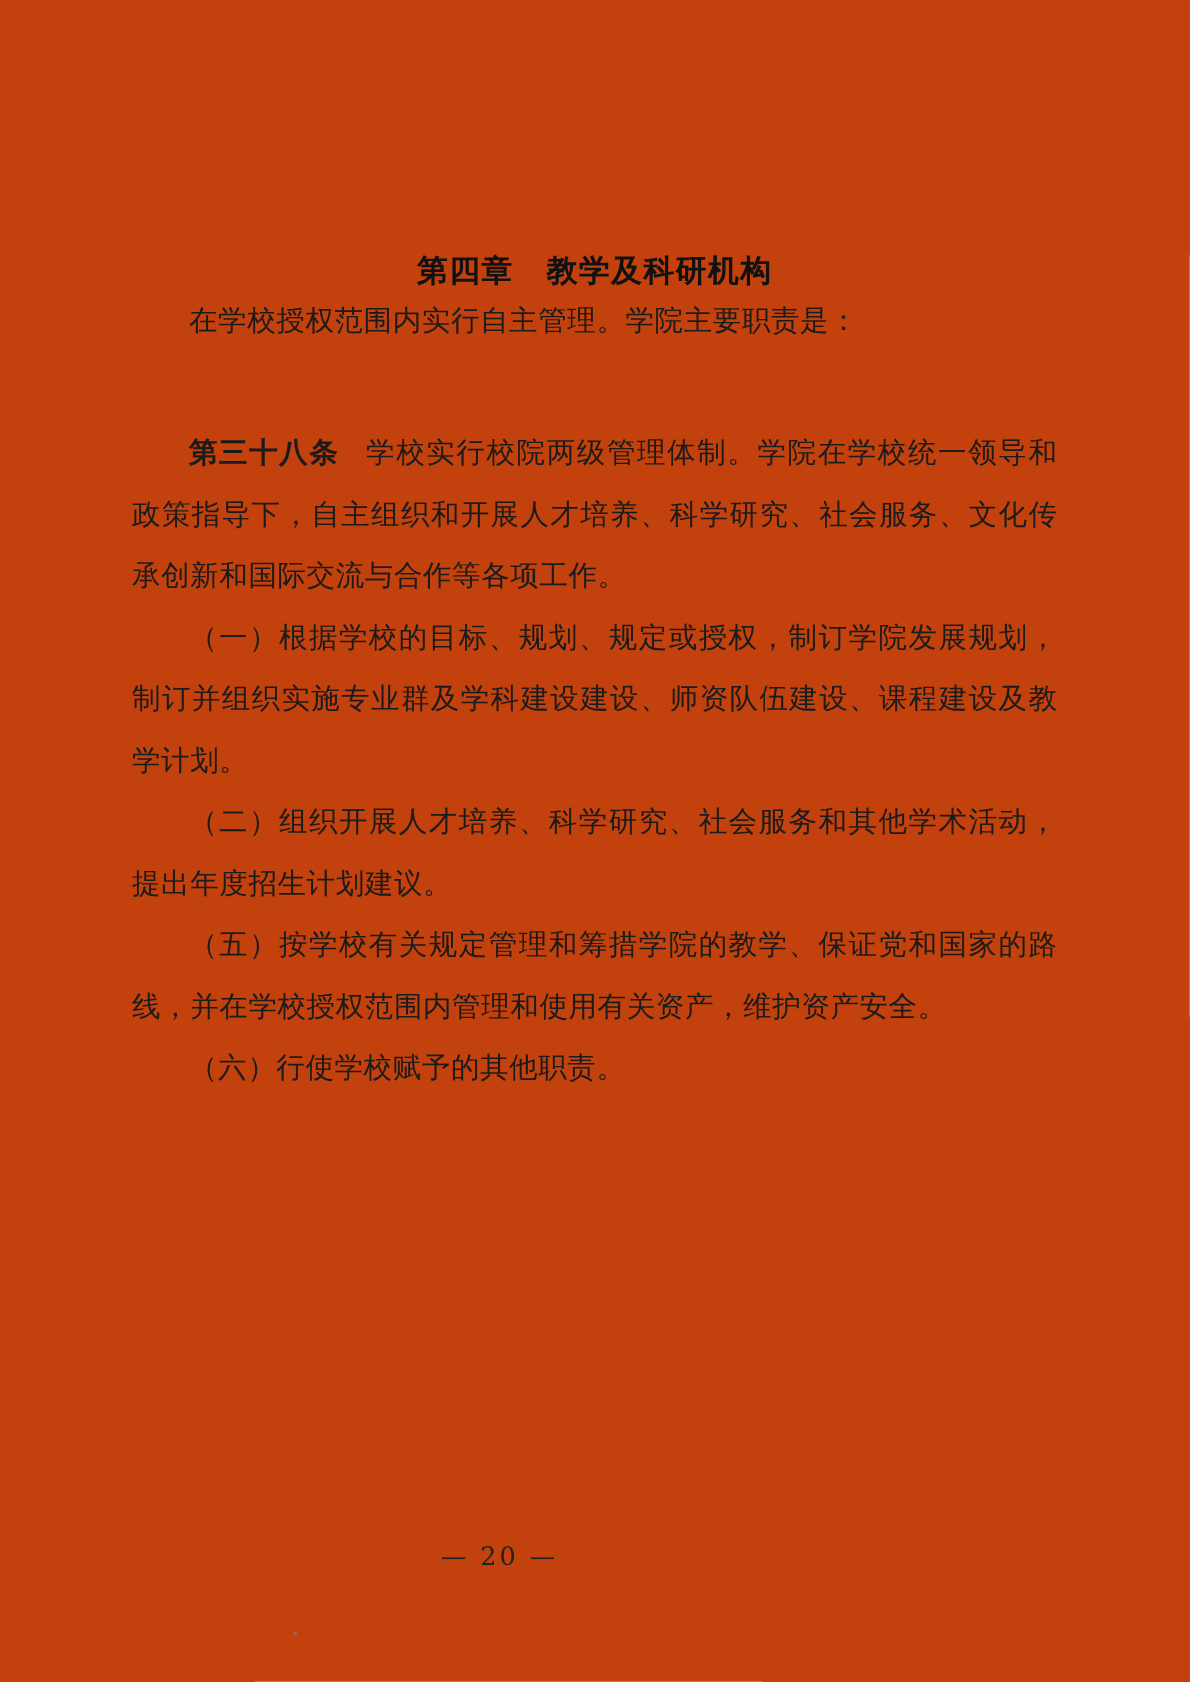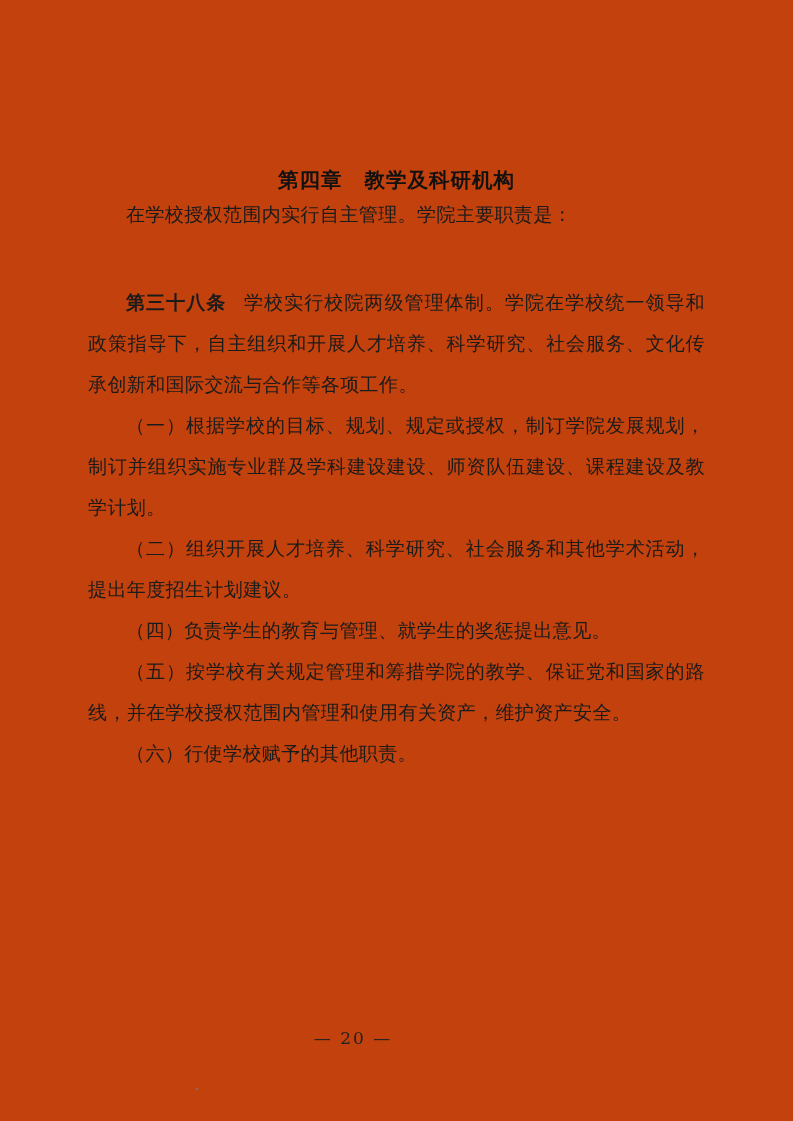--- a/index.html
+++ b/index.html
@@ -69,21 +69,20 @@
   .footer {
     position: absolute;
     left: 0;
     top: 1028px;
     width: 666px;
     text-align: center;
     font-size: 17px;
     color: #222;
     font-family: "DejaVu Serif", serif;
     letter-spacing: 2px;
-    margin-left: 20px;
   }
   .dot {
     position: absolute;
     left: 196px;
     top: 1088px;
     width: 2px;
     height: 2px;
     background: #7a7a7a;
     border-radius: 50%;
   }
@@ -108,23 +107,20 @@
 
     <p class="para indent-sub">
       <span>（一）根据学校的目标、规划、规定或授权，制订学院发展规划，制订并组织实施专业群及学科建设建设、师资队伍建设、课程建设及教学计划。</span>
     </p>
 
     <p class="para indent-sub">
       <span>（二）组织开展人才培养、科学研究、社会服务和其他学术活动，提出年度招生计划建议。</span>
     </p>
 
 
-    <p class="para indent-sub">
-      <span>（四）负责学生的教育与管理、就学生的奖惩提出意见。</span>
-    </p>
 
     <p class="para indent-sub">
       <span>（五）按学校有关规定管理和筹措学院的教学、保证党和国家的路线，并在学校授权范围内管理和使用有关资产，维护资产安全。</span>
     </p>
 
     <p class="para indent-sub">
       <span>（六）行使学校赋予的其他职责。</span>
     </p>
 
 

